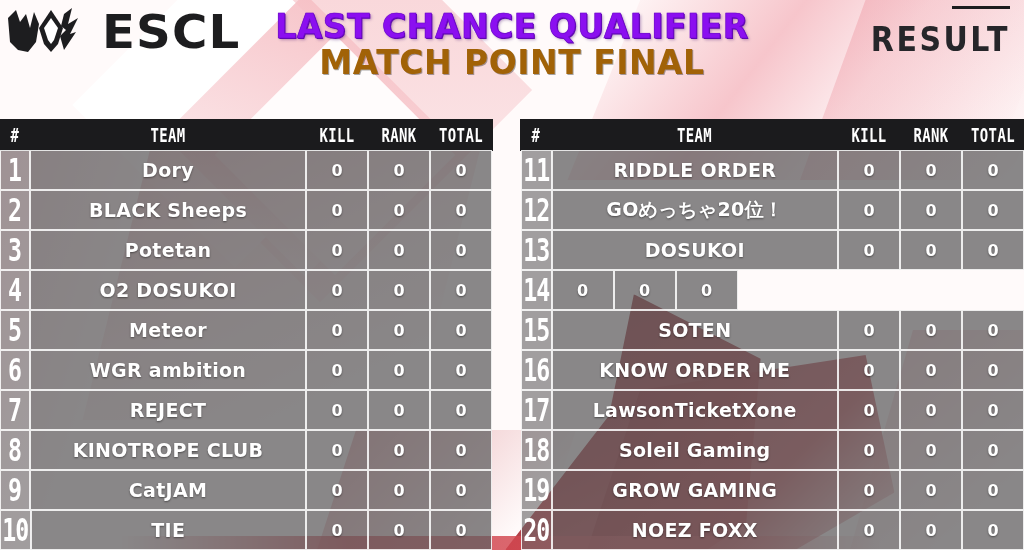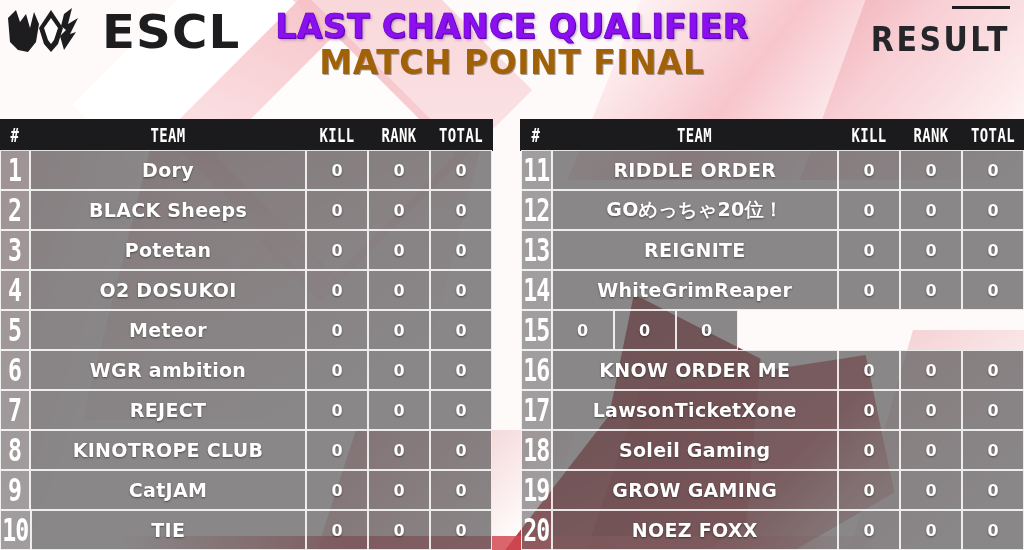--- a/index.html
+++ b/index.html
@@ -358,38 +358,38 @@
         </div>
         <div class="cell team">GOめっちゃ20位！</div>
         <div class="cell num">0</div>
         <div class="cell num">0</div>
         <div class="cell num">0</div>
       </div>
       <div class="trow">
         <div class="cell rank">
           <span>13</span>
         </div>
-        <div class="cell team">REIGNITE</div>
+        <div class="cell team">DOSUKOI</div>
         <div class="cell num">0</div>
         <div class="cell num">0</div>
         <div class="cell num">0</div>
       </div>
       <div class="trow">
         <div class="cell rank">
           <span>14</span>
         </div>
-        <div class="cell team">WhiteGrimReaper</div>
         <div class="cell num">0</div>
         <div class="cell num">0</div>
         <div class="cell num">0</div>
       </div>
       <div class="trow">
         <div class="cell rank">
           <span>15</span>
         </div>
+        <div class="cell team">SOTEN</div>
         <div class="cell num">0</div>
         <div class="cell num">0</div>
         <div class="cell num">0</div>
       </div>
       <div class="trow">
         <div class="cell rank">
           <span>16</span>
         </div>
         <div class="cell team">KNOW ORDER ME</div>
         <div class="cell num">0</div>

